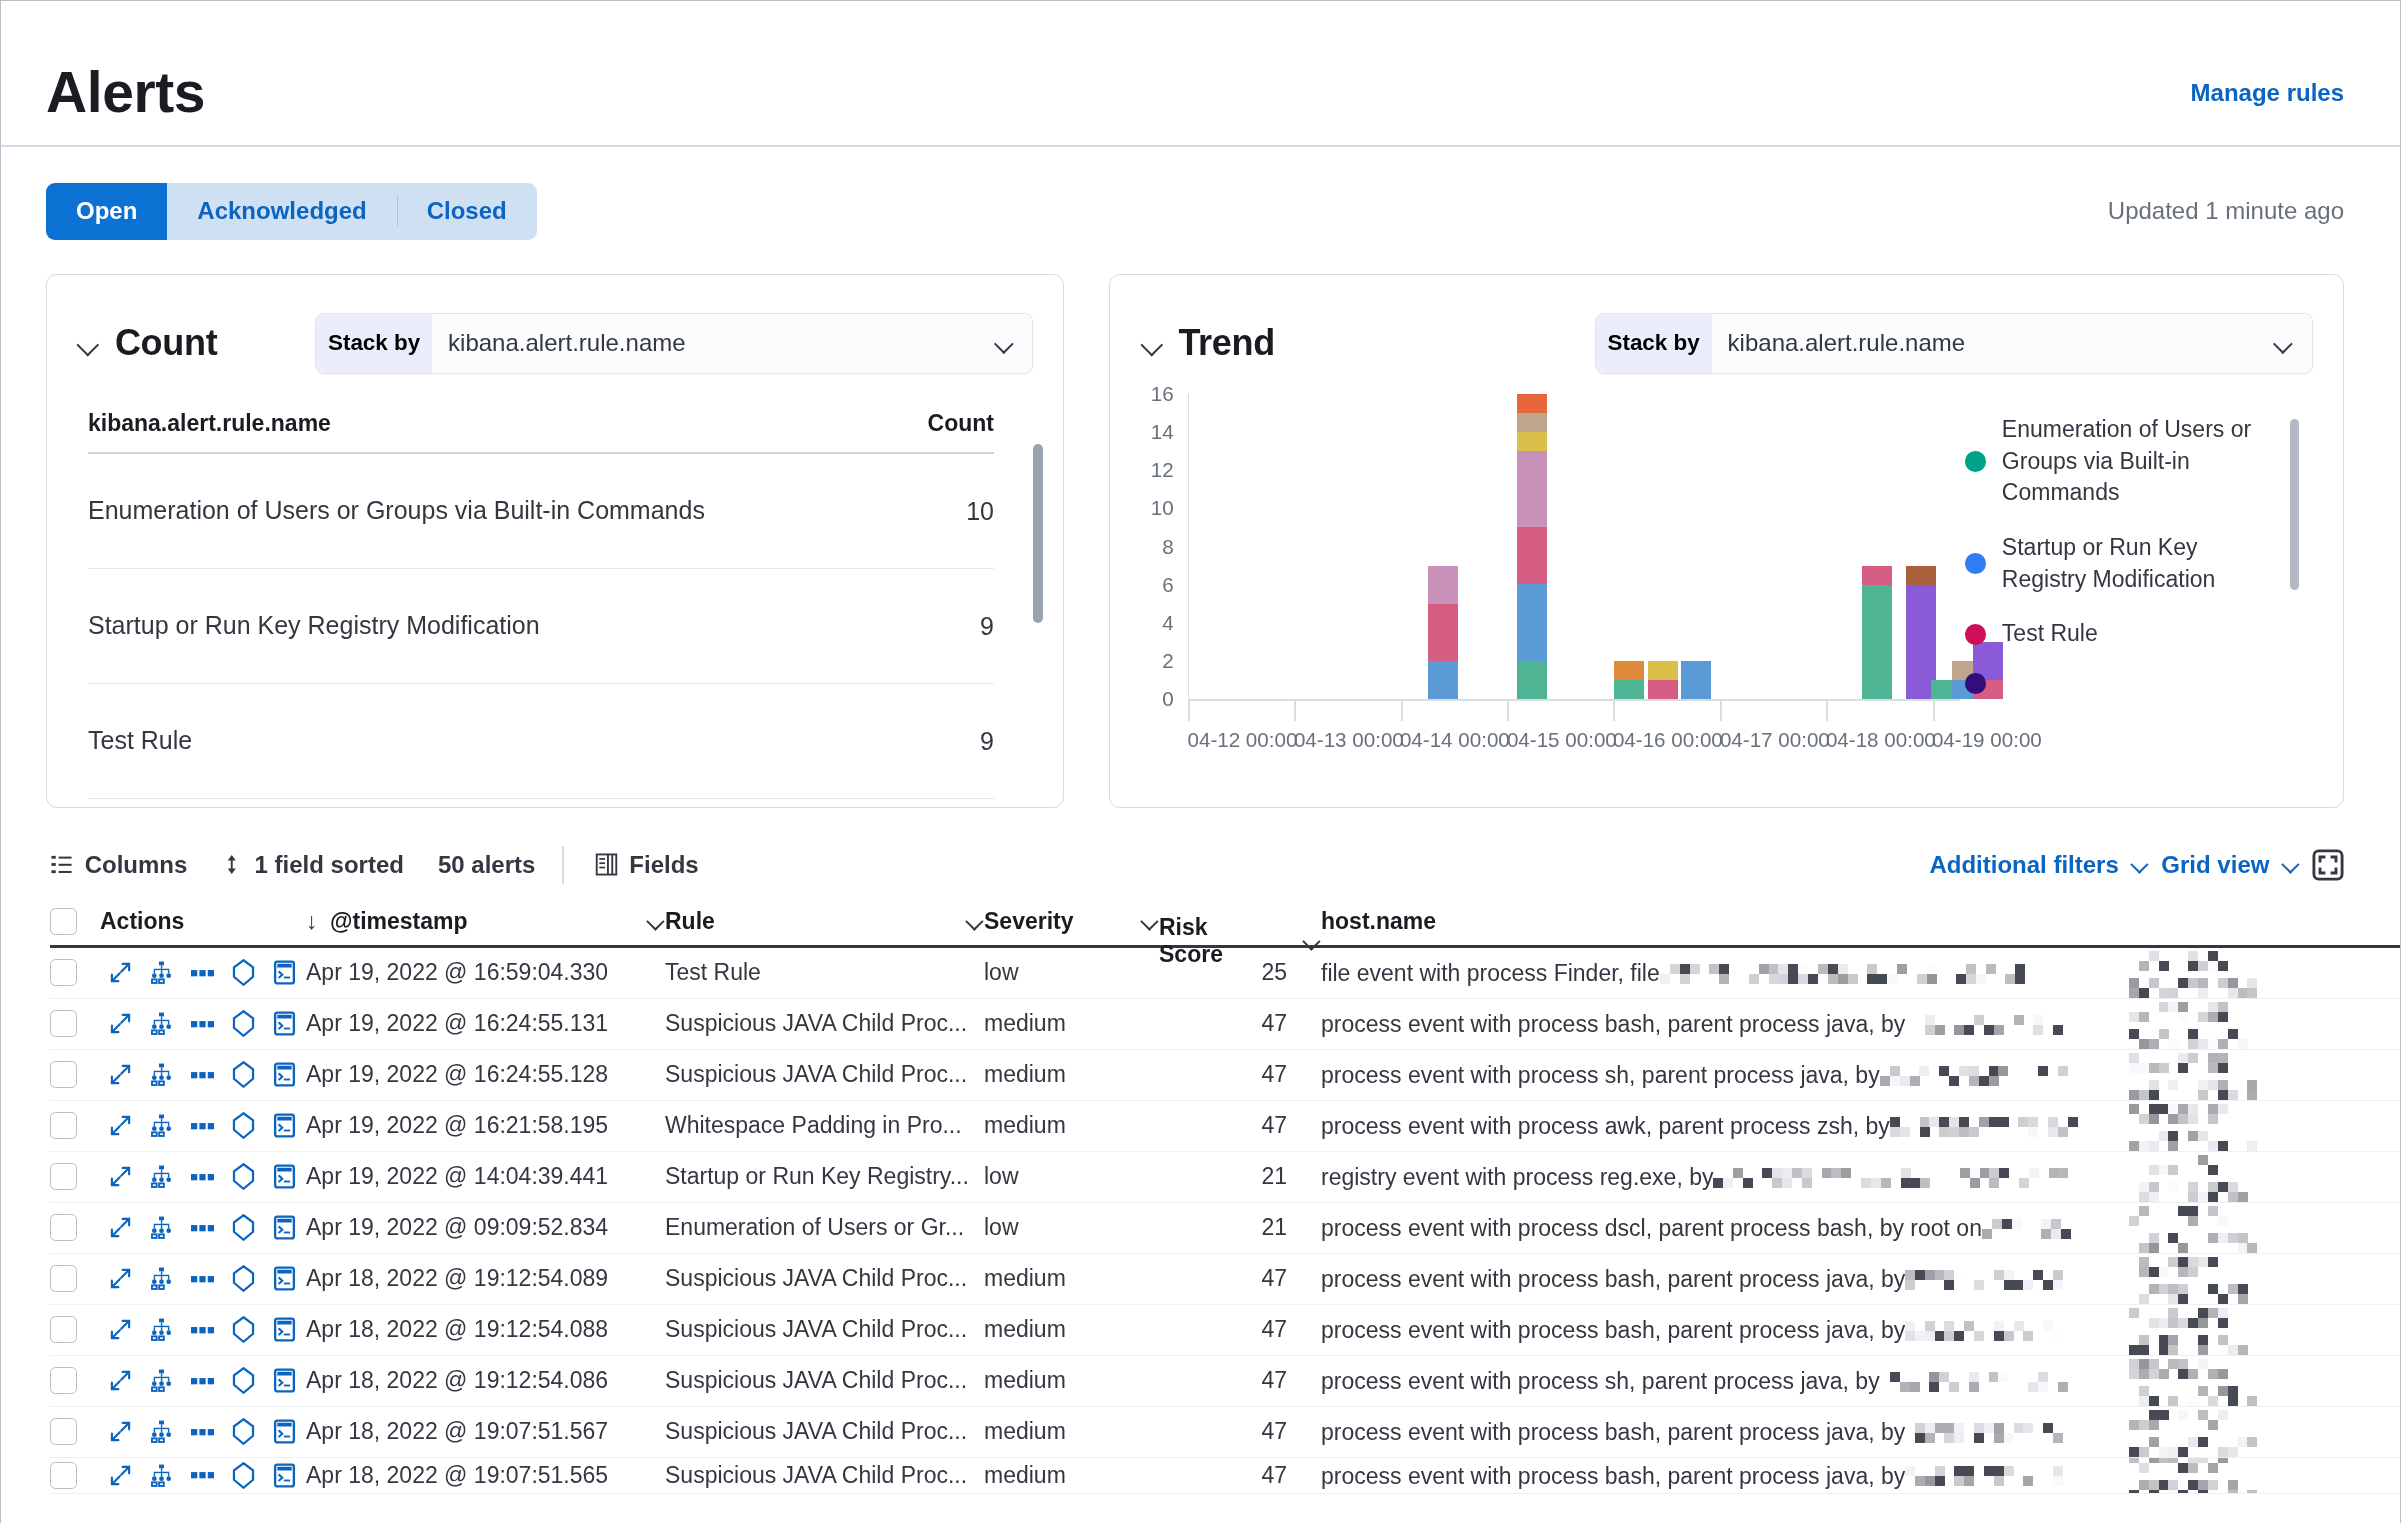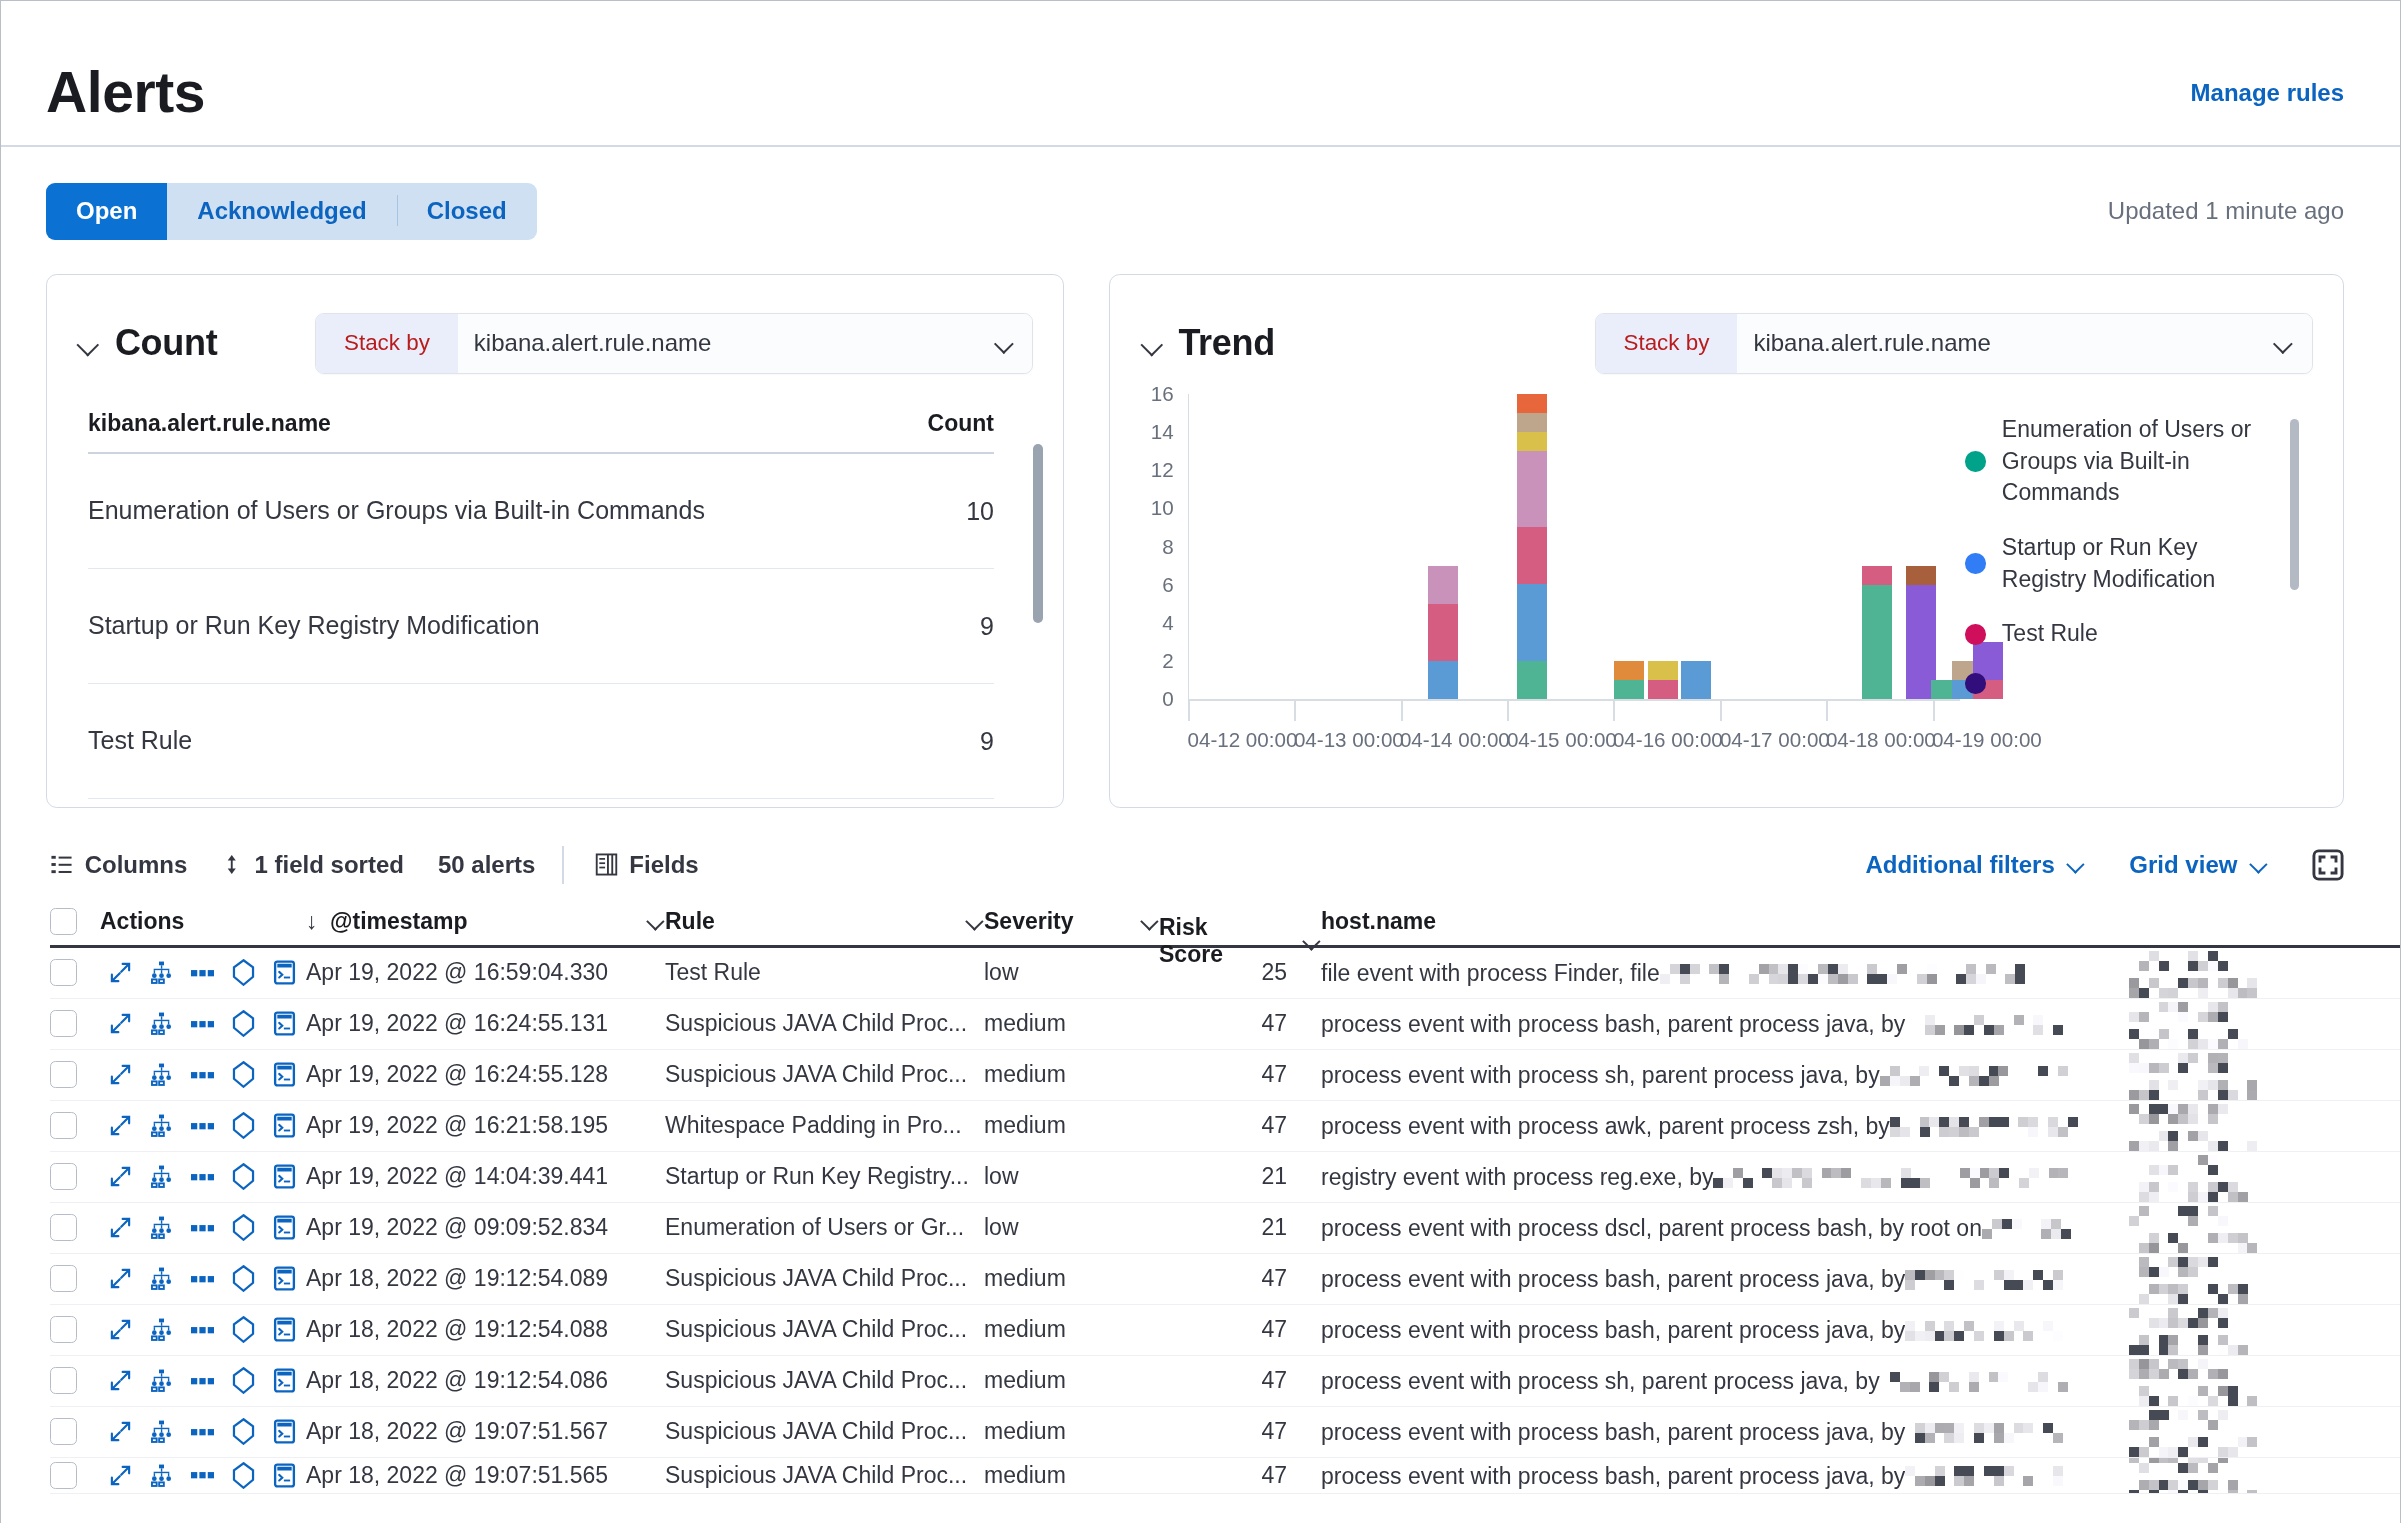--- a/index.html
+++ b/index.html
@@ -89,22 +89,22 @@
     font-size: 36px; font-weight: 700; color: #1a1c21; letter-spacing: -0.3px;
   }
   .stackby {
     display: flex; height: 61px; border-radius: 9px; overflow: hidden;
     border: 0.9px solid #e0e3ea; margin-left: auto; background: #fbfcfd;
     box-shadow: 0 0.9px 1.8px rgba(0,0,0,0.03);
   }
   .panel.count .stackby { width: 718px; }
   .panel.trend .stackby { width: 718px; }
   .stackby-label {
-    background: #eaeefb; color: #b91c1c; font-size: 22.4px; font-weight: 400;
-    display: flex; align-items: center; padding: 0 28px; white-space: nowrap;
+    background: #eaeefb; color: #000000; font-size: 22.4px; font-weight: 700;
+    display: flex; align-items: center; padding: 0 12px; white-space: nowrap;
   }
   .stackby-value {
     flex: 1; display: flex; align-items: center; justify-content: space-between;
     padding: 0 18px 0 16px; font-size: 24px; color: #343741; background: #fbfcfd;
     cursor: pointer;
   }
   .chev-sm {
     width: 20px; height: 20px; position: relative; flex: 0 0 auto;
   }
   .chev-sm::before {
@@ -192,21 +192,21 @@
     display: flex; align-items: center; justify-content: space-between;
     padding: 30.5px 56px 0 49px; height: 83px;
   }
   .gt-left { display: flex; align-items: center; gap: 0; }
   .gt-btn {
     display: flex; align-items: center; gap: 11.7px; font-size: 24px;
     font-weight: 700; color: #343741; cursor: pointer; margin-right: 34px;
   }
   .gt-plain { font-size: 24px; font-weight: 700; color: #343741; margin-right: 27px; }
   .gt-sep { width: 1.8px; height: 38px; background: #d3dae6; margin: 0 30.5px 0 0; }
-  .gt-right { display: flex; align-items: center; gap: 44px; }
+  .gt-right { display: flex; align-items: center; gap: 12px; }
   .gt-link {
     display: flex; align-items: center; gap: 12.6px; font-size: 24px;
     font-weight: 700; color: #0b64c0; cursor: pointer;
   }
   .chev-blue { width: 18px; height: 18px; position: relative; }
   .chev-blue::before {
     content: ""; position: absolute; left: 1.8px; top: 2.7px;
     width: 10.8px; height: 10.8px;
     border-right: 2.7px solid #0b64c0; border-bottom: 2.7px solid #0b64c0;
     transform: rotate(45deg);

